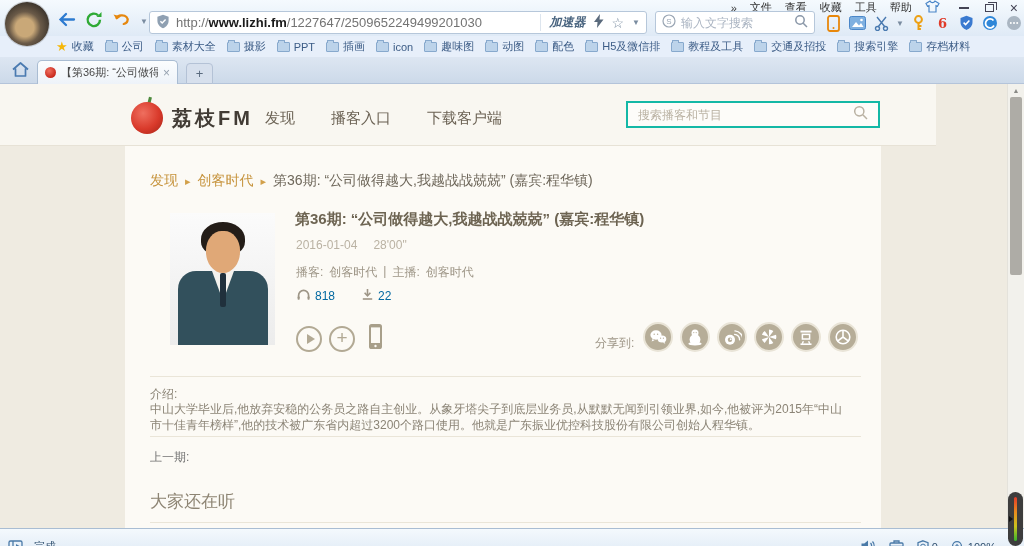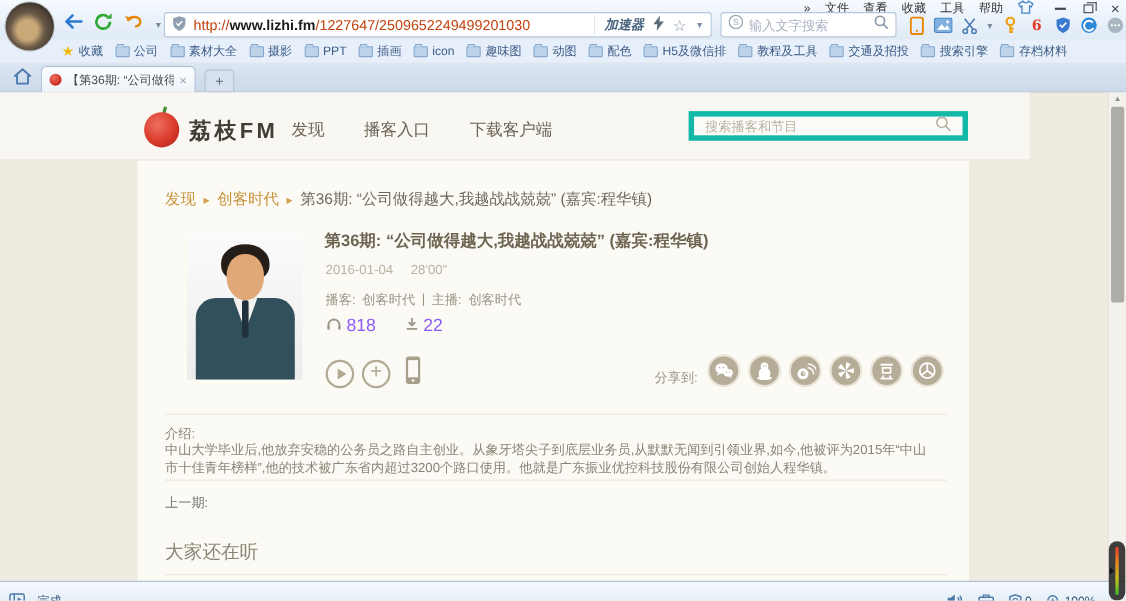--- a/index.html
+++ b/index.html
@@ -19,21 +19,21 @@
   .winbtns { display:flex; gap:16px; align-items:center; margin-left:6px; }
   .minbar { width:10px; height:2px; background:#445; }
   .maxbox { width:9px; height:8px; border:1px solid #445; position:relative; }
   .maxbox::before { content:""; position:absolute; left:2px; top:-3px; width:8px; height:7px;
     border:1px solid #445; border-bottom:none; border-left:none; }
   .closex { font-size:14px; color:#445; line-height:1; }
   .navbar { position:absolute; top:11px; left:57px; display:flex; align-items:center; gap:9px; }
   .addrbar { position:absolute; top:11px; left:149px; width:498px; height:23px; background:#fff;
     border:1px solid #b6c7da; border-radius:3px; display:flex; align-items:center;
     padding:0 6px; font-size:13px; }
-  .url-scheme,.url-path { color:#c2410c; }
+  .url-scheme,.url-path { color:#737373; }
   .url-host { color:#1b1b1b; font-weight:bold; }
   .addr-right { margin-left:auto; display:flex; align-items:center; gap:8px;
     border-left:1px solid #dde5ee; padding-left:9px; }
   .accel { font-style:italic; font-weight:bold; font-size:12px; color:#49647f; }
   .qsearch { position:absolute; top:11px; left:655px; width:160px; height:23px; background:#fff;
     border:1px solid #b6c7da; border-radius:3px; display:flex; align-items:center; padding:0 6px; gap:5px; }
   .qsearch input { border:none; outline:none; flex:1; font-size:12px; min-width:0;
     color:#1d4ed8; background:transparent; font-family:inherit; }
   .qsearch input::placeholder { color:#aab4c2; }
   .tool-icons { position:absolute; top:11px; left:824px; height:24px; display:flex;
@@ -76,21 +76,21 @@
   .lychee { position:absolute; left:131px; top:14px; width:32px; height:36px; }
   .lychee-body { position:absolute; bottom:0; width:32px; height:32px; border-radius:50%;
     background:radial-gradient(circle at 38% 35%, #ef6f5f, #d93a2b 55%, #a92418 95%); }
   .lychee-stem { position:absolute; top:-1px; left:17px; width:3px; height:8px;
     background:#4d8a3c; transform:rotate(14deg); }
   .logo-text { position:absolute; left:172px; top:21px; font-size:20px; font-weight:bold;
     color:#423c35; letter-spacing:3px; }
   .sitenav { position:absolute; left:265px; top:25px; display:flex; gap:36px;
     font-size:15px; color:#6c6355; }
   .sitesearch { position:absolute; left:626px; top:17px; width:254px; height:27px;
-    background:#fdfcf9; border:5px solid #14b8a6; display:flex; align-items:center;
+    background:#fdfcf9; border:2px solid #14b8a6; display:flex; align-items:center;
     padding:0 10px; gap:6px; }
   .sitesearch input { border:none; outline:none; flex:1; font-size:12px; background:transparent;
     color:#6c6355; min-width:0; font-family:inherit; }
   .sitesearch input::placeholder { color:#b9b1a2; }
 
   
   .card { position:absolute; top:146px; left:125px; width:756px; height:382px; background:#fcfaf5; }
   .breadcrumb { position:absolute; left:25px; top:26px; display:flex; align-items:center;
     gap:7px; font-size:14px; color:#6e675a; white-space:nowrap; }
   .bc-link { color:#c6933c; }
@@ -106,21 +106,21 @@
   .p-shirt { position:absolute; left:42px; top:58px; width:22px; height:30px;
     background:#f4f2ee; clip-path:polygon(0 0,100% 0,50% 100%); }
   .p-tie { position:absolute; left:50px; top:60px; width:6px; height:34px;
     background:#20303c; border-radius:2px; }
   .ep-title { position:absolute; left:170px; top:64px; font-size:15px; font-weight:bold;
     color:#6d6452; white-space:nowrap; }
   .ep-date { position:absolute; left:171px; top:92px; font-size:12px; color:#bab2a3;
     display:flex; gap:16px; }
   .ep-pod { position:absolute; left:171px; top:118px; font-size:12px; color:#9d9586;
     display:flex; gap:6px; }
-  .ep-stats { position:absolute; left:171px; top:141px; font-size:16px; color:#8b5cf6;
+  .ep-stats { position:absolute; left:171px; top:141px; font-size:12px; color:#0369a1;
     display:flex; gap:26px; align-items:center; }
   .stat { display:flex; align-items:center; gap:4px; }
   .ep-buttons { position:absolute; left:171px; top:176px; display:flex; gap:7px; align-items:center; }
   .btn-circle { width:26px; height:26px; border:2px solid #b2a994; border-radius:50%;
     display:flex; align-items:center; justify-content:center; }
   .tri { width:0; height:0; border-left:8px solid #b2a994; border-top:5px solid transparent;
     border-bottom:5px solid transparent; margin-left:3px; }
   .pluss { font-size:19px; color:#b2a994; font-weight:300; line-height:0; margin-top:-2px; }
   .share-row { position:absolute; left:470px; top:176px; display:flex; align-items:flex-end; gap:7px; }
   .share-label { font-size:12px; color:#9d9586; margin-right:2px; }

